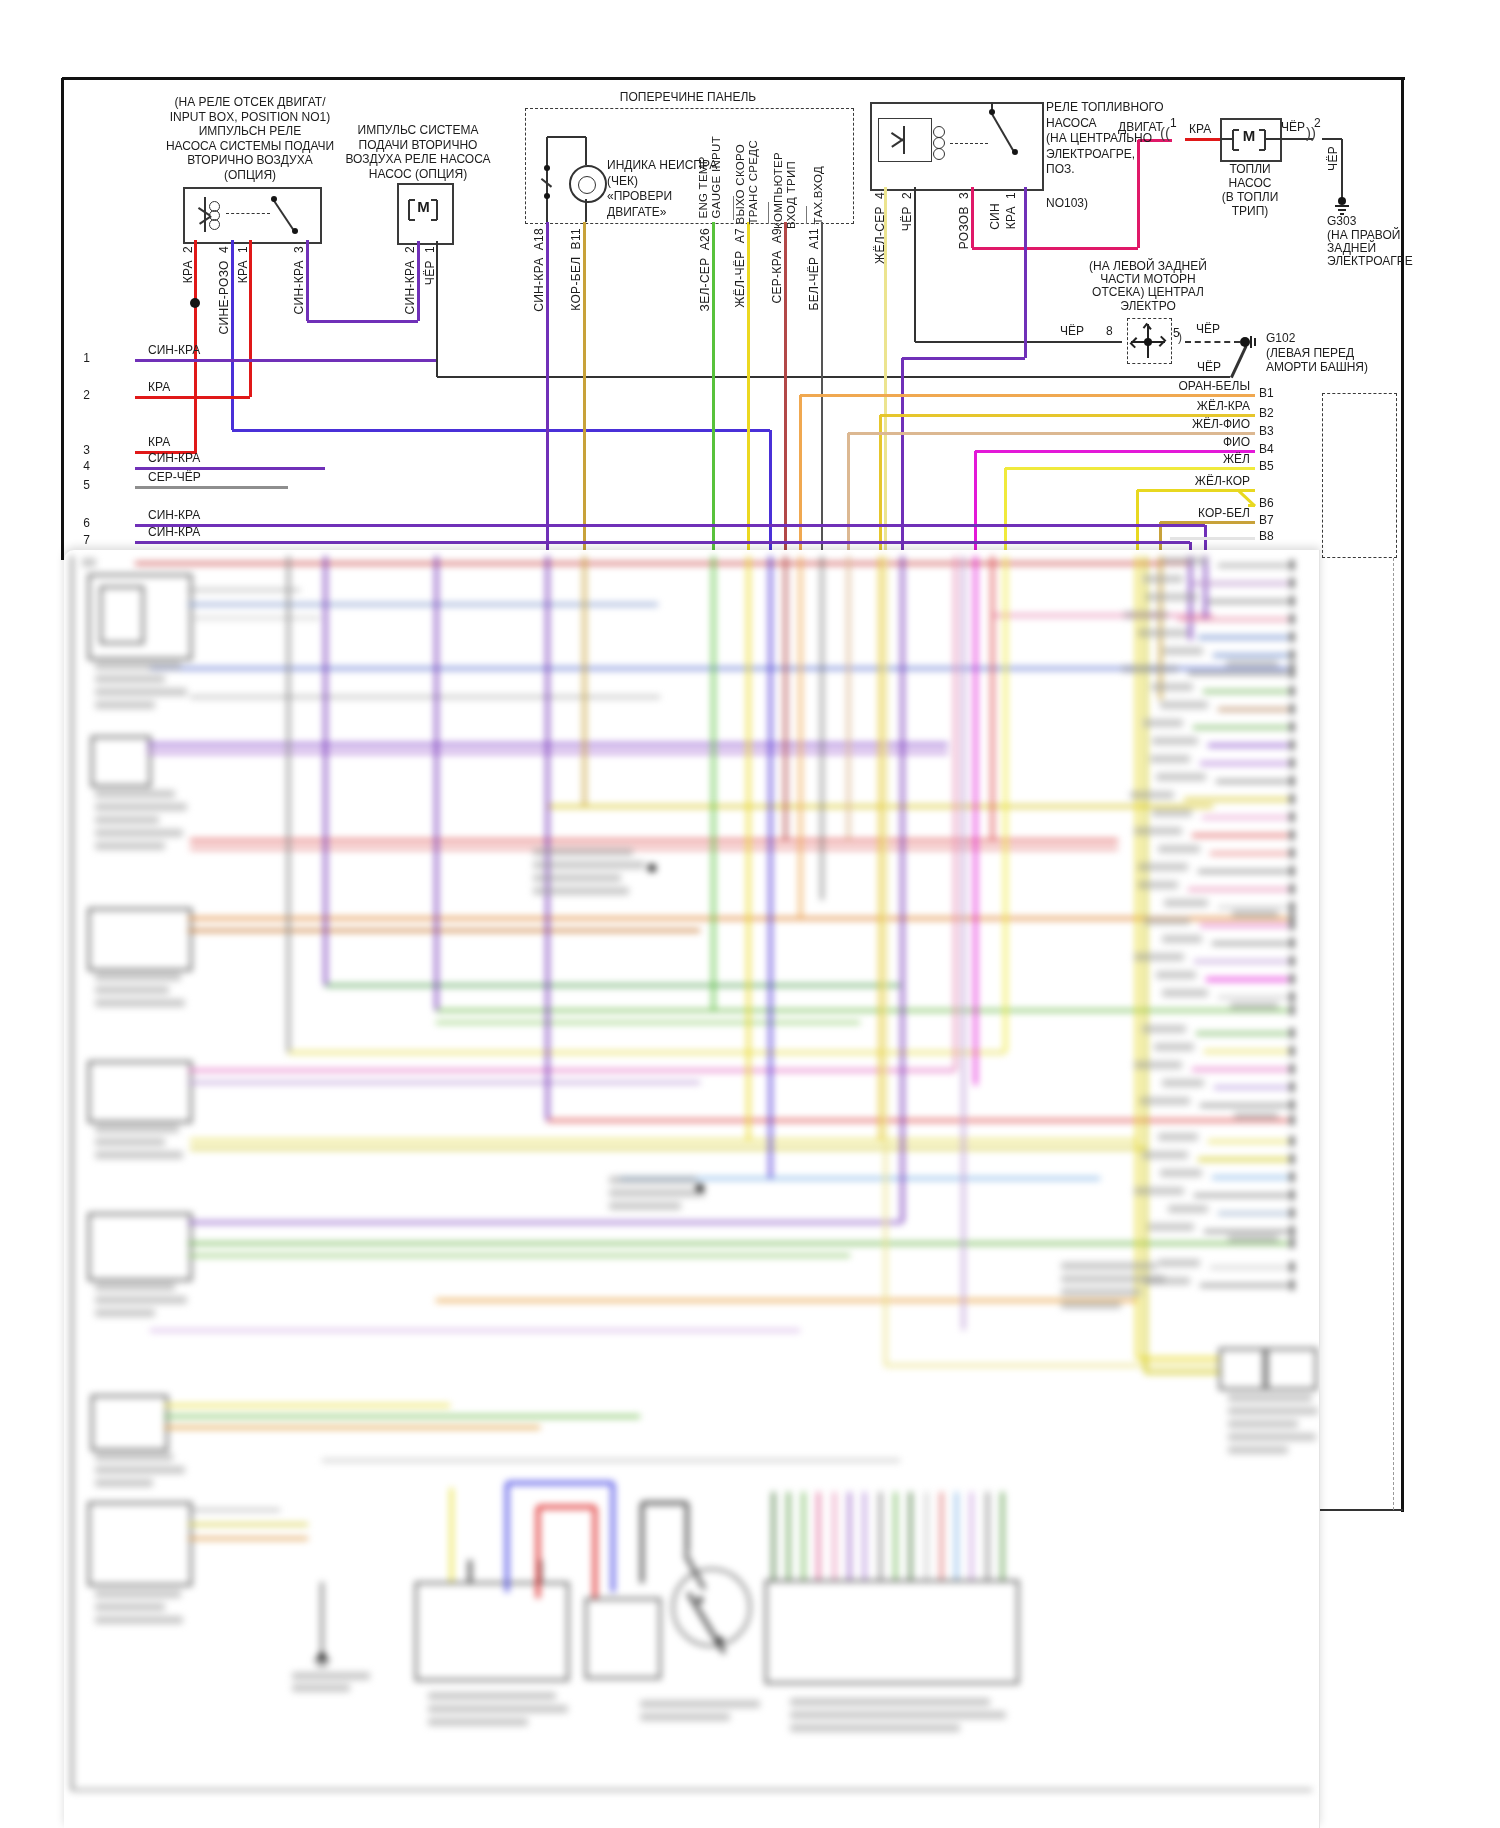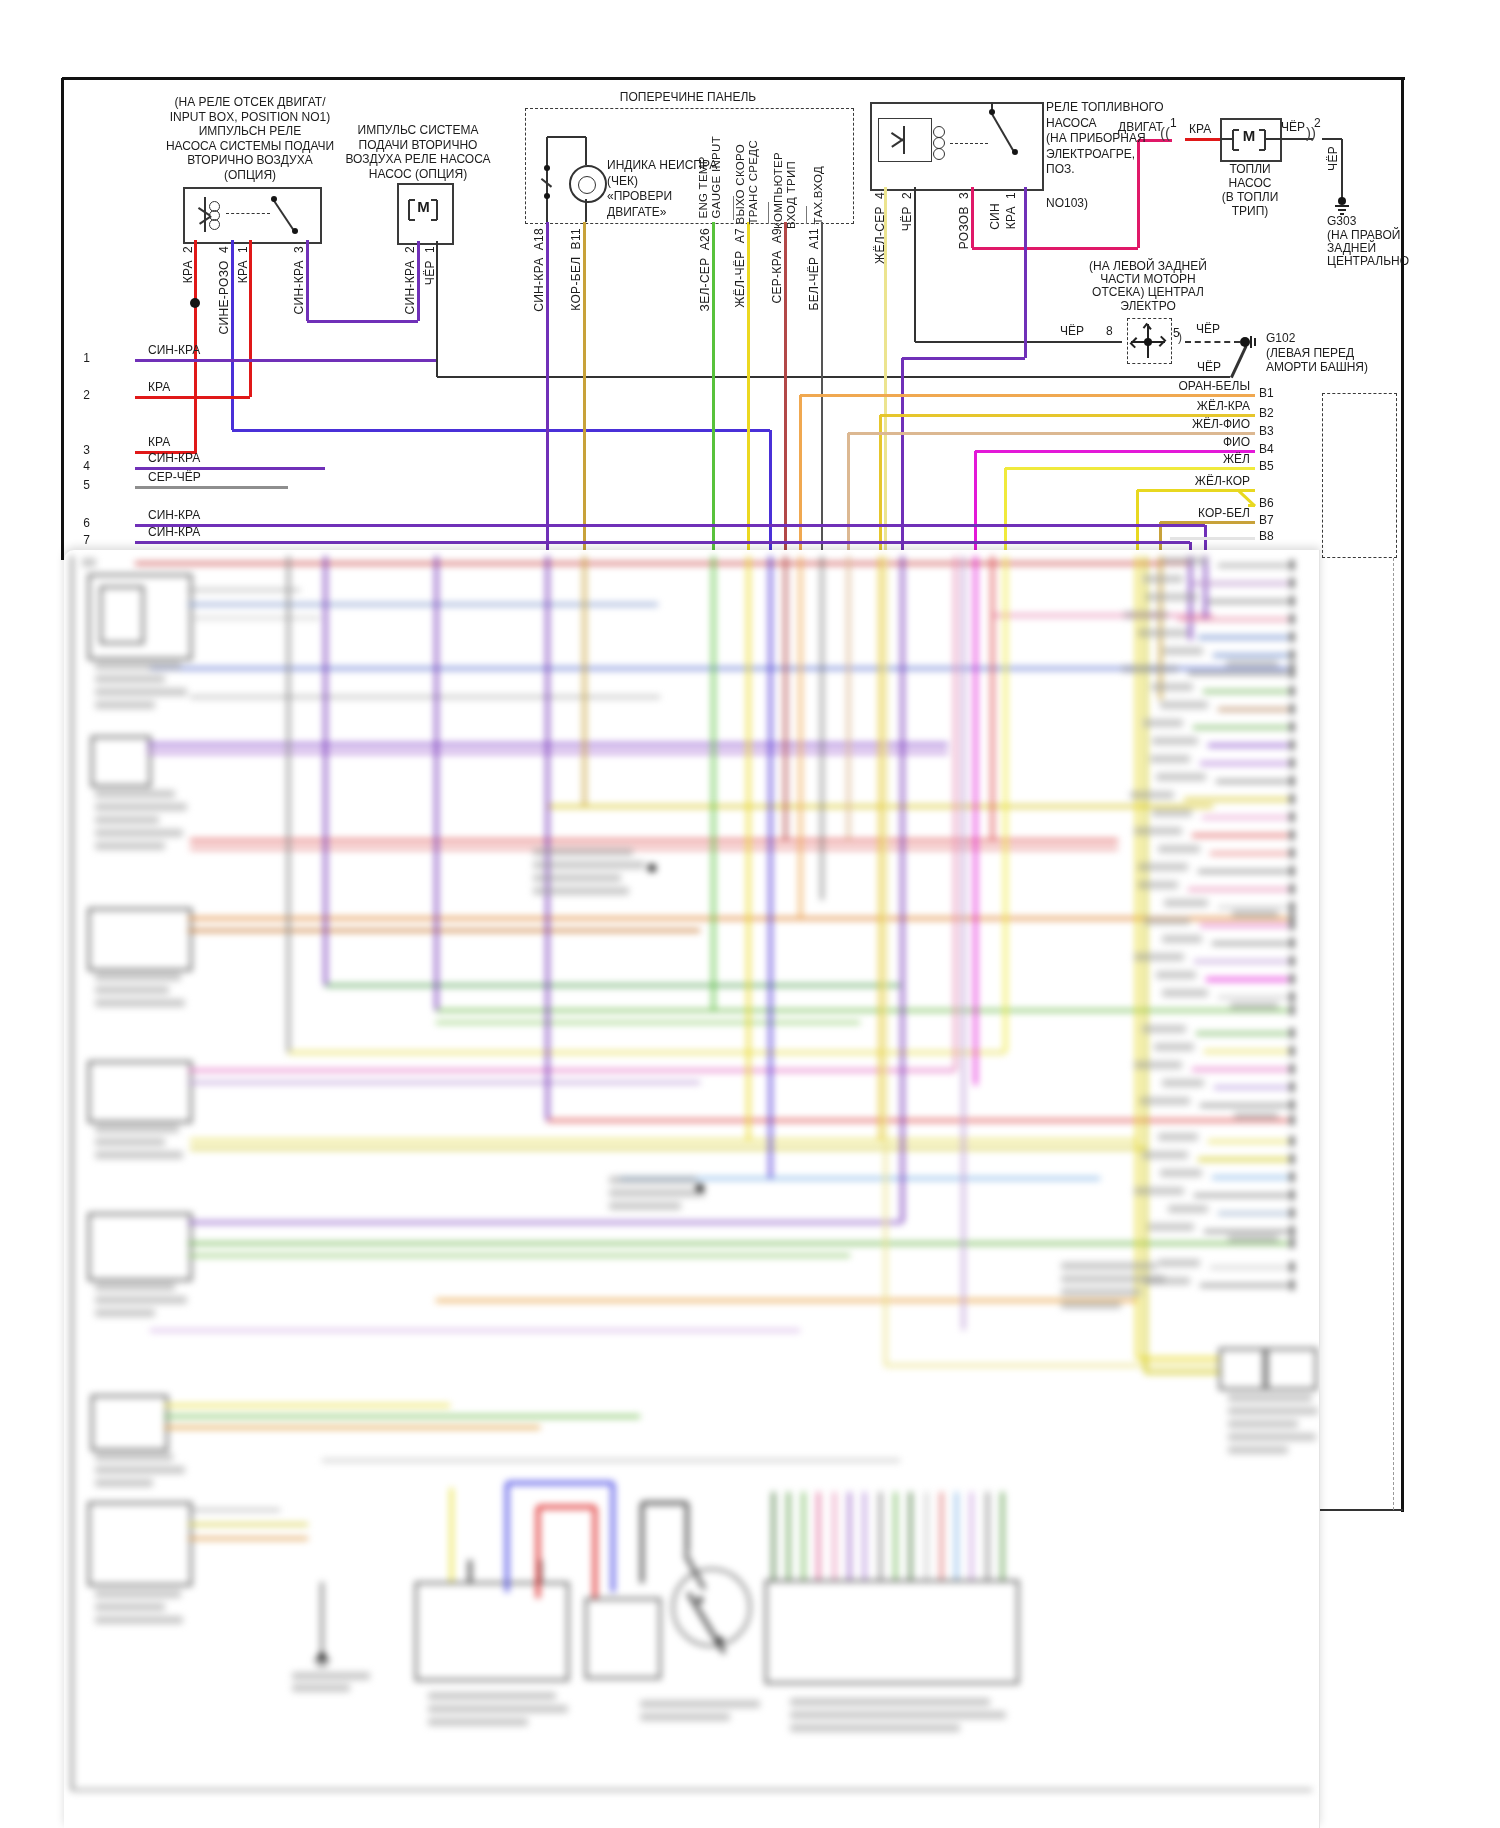--- a/index.html
+++ b/index.html
@@ -227,38 +227,38 @@
 ПОДАЧИ ВТОРИЧНО
 ВОЗДУХА РЕЛЕ НАСОСА
 НАСОС (ОПЦИЯ)</div>
     <div class="txt ctr" style="left:588px;top:90px;width:200px;">ПОПЕРЕЧИНЕ ПАНЕЛЬ</div>
     <div class="txt lh16" style="left:607px;top:158px;">ИНДИКА НЕИСПРА
 (ЧЕК)
 «ПРОВЕРИ
 ДВИГАТЕ»</div>
     <div class="txt lh16" style="left:1046px;top:100px;">РЕЛЕ ТОПЛИВНОГО
 НАСОСА
-(НА ПРИБОРНАЯ
+(НА ЦЕНТРАЛЬНО
 ЭЛЕКТРОАГРЕ,
 ПОЗ.</div>
     <div class="txt" style="left:1046px;top:196px;">NO103)</div>
     <div class="txt" style="left:1118px;top:120px;">ДВИГАТ</div>
     <div class="txt" style="left:1170px;top:116px;">1</div>
     <div class="txt" style="left:1189px;top:122px;">КРА</div>
     <div class="txt ctr lh14" style="left:1220px;top:162px;width:60px;">ТОПЛИ
 НАСОС
 (В ТОПЛИ
 ТРИП)</div>
     <div class="txt" style="left:1281px;top:120px;">ЧЁР</div>
     <div class="txt" style="left:1314px;top:116px;">2</div>
     <div class="vtxt" style="left:1326px;top:146px;">ЧЁР</div>
     <div class="txt" style="left:1327px;top:214px;">G303</div>
     <div class="txt lh13" style="left:1327px;top:229px;">(НА ПРАВОЙ
 ЗАДНЕЙ
-ЦЕНТРАЛЬНО</div>
+ЭЛЕКТРОАГРЕ</div>
     <div class="txt ctr lh13" style="left:1072px;top:260px;width:152px;">(НА ЛЕВОЙ ЗАДНЕЙ
 ЧАСТИ МОТОРН
 ОТСЕКА) ЦЕНТРАЛ
 ЭЛЕКТРО</div>
     <div class="txt" style="left:1060px;top:324px;">ЧЁР</div>
     <div class="txt" style="left:1106px;top:324px;">8</div>
     <div class="txt" style="left:1173px;top:326px;">5</div>
     <div class="txt" style="left:1196px;top:322px;">ЧЁР</div>
     <div class="txt" style="left:1266px;top:331px;">G102</div>
     <div class="txt lh14" style="left:1266px;top:346px;">(ЛЕВАЯ ПЕРЕД

